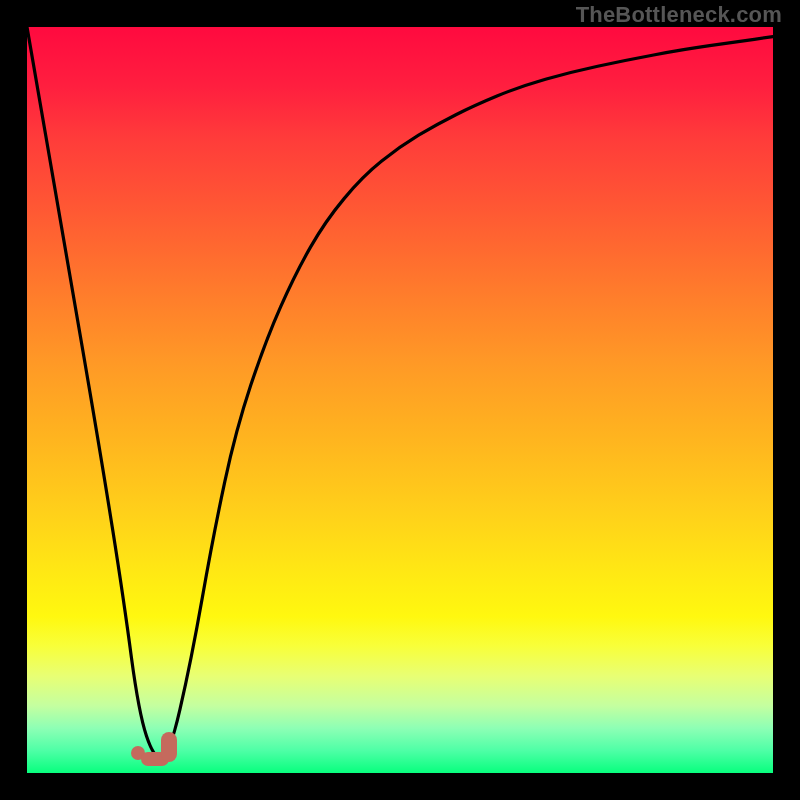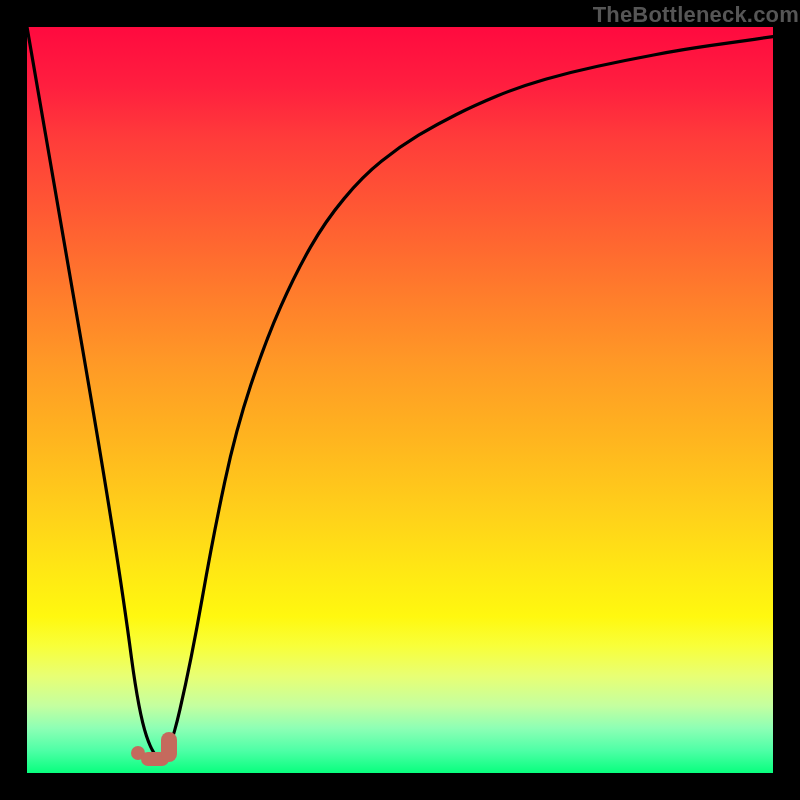--- a/index.html
+++ b/index.html
@@ -14,21 +14,21 @@
     position: absolute;
     left: 0;
     top: 0;
     width: 800px;
     height: 800px;
     background: #000;
   }
   .watermark {
     position: absolute;
     top: 2px;
-    right: 1px;
+    right: 18px;
     font-family: Arial, Helvetica, sans-serif;
     font-size: 22px;
     font-weight: 600;
     color: #565656;
     letter-spacing: 0.2px;
   }
   .plot {
     position: absolute;
     left: 27px;
     top: 27px;

